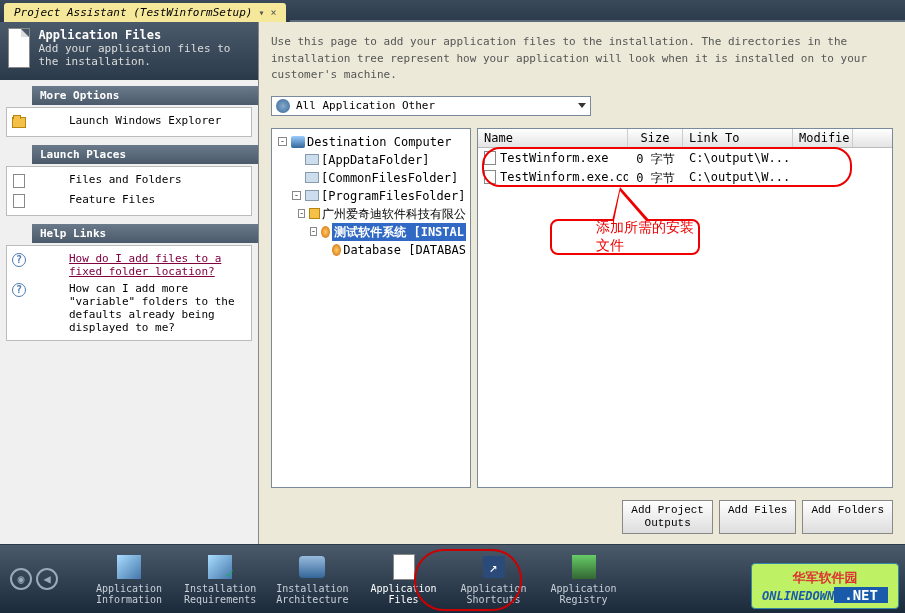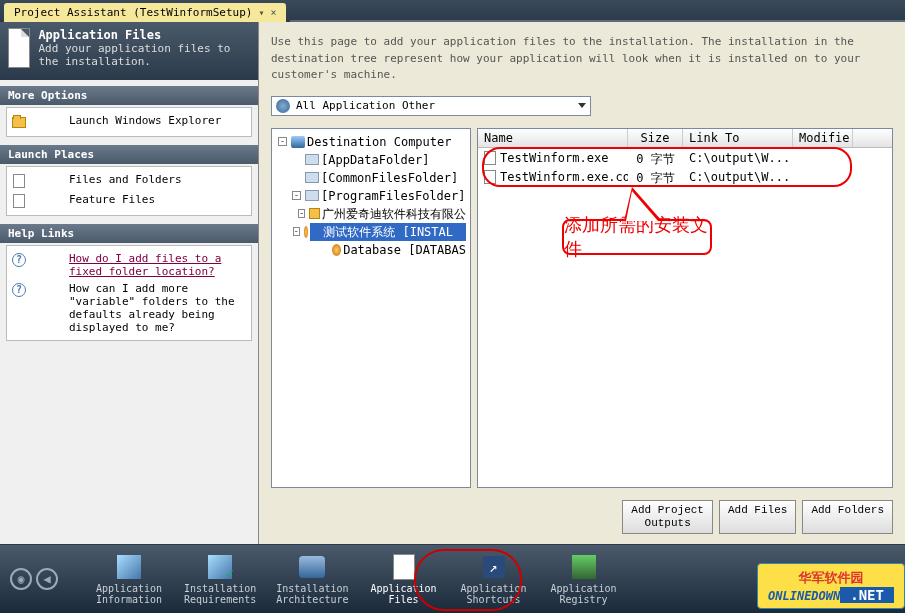--- a/index.html
+++ b/index.html
@@ -1,29 +1,29 @@
 <!DOCTYPE html>
 <html><head>
 <meta charset="utf-8">
 <style>
 * { box-sizing: border-box; margin: 0; padding: 0; }
 body { font-family: "Microsoft YaHei", "SimSun", monospace, sans-serif; font-size: 11px; background: #2b3a4a; width: 905px; height: 613px; overflow: hidden; position: relative; }
 .tab-bar { background: linear-gradient(#3a4a5a, #2b3a4a); height: 22px; padding-left: 4px; display:flex; align-items:flex-end;}
-.tab { background: #f5e89a; padding: 3px 10px; font-size: 11px; border-radius: 3px 3px 0 0; display:inline-flex; align-items:center; gap:6px;}
+.tab { background: #f5e89a; padding: 3px 10px; font-size: 11px; border-radius: 3px 3px 0 0; display:inline-flex; align-items:center; gap:6px;font-style:italic;}
 .tab .pin { font-size:10px; color:#555;}
 .tab .x { font-size:10px; color:#555; cursor:pointer;}
 .tab-rest { flex:1; height:4px; border-bottom:2px solid #5a6a7a; margin-left:4px; align-self:flex-end;}
 .main-row { display:flex; height: 522px; }
 .sidebar { width: 258px; background: #f0f0f0; display:flex; flex-direction:column; }
 .header-block { background: linear-gradient(#4a5a6a,#2b3a4a); color:#fff; padding:6px 8px; display:flex; gap:8px; align-items:flex-start; min-height:58px;}
 .header-block .ficon { width:32px; height:40px; background:#fff; border:1px solid #888; position:relative;}
 .header-block .ficon::after{content:""; position:absolute; right:0; top:0; border-top:8px solid #4a5a6a; border-left:8px solid #ddd;}
 .header-block .title { font-weight:bold; font-family: monospace; font-size:12px;}
 .header-block .sub { font-family: monospace; font-size:11px; color:#ddd;}
-.section-head { background: linear-gradient(#6a7a8a,#4a5a6a); color:#fff; font-weight:bold; font-family:monospace; padding:3px 8px; font-size:11px;}
+.section-head { background: linear-gradient(#6a7a8a,#4a5a6a); color:#fff; font-weight:bold; font-family:monospace; padding:3px 8px; font-size:11px;margin-left:32px;}
 .section-body { background:#fff; border:1px solid #bbb; margin:2px 6px 8px 6px; padding:4px;}
 .link-row { display:flex; gap:6px; align-items:flex-start; padding:2px 0; font-family:monospace; font-size:11px;}
 .link-row .ic { width:16px; height:16px; flex-shrink:0; display:flex; align-items:center; justify-content:center;}
 .folder-ic{ width:14px;height:11px;background:#f5c04a;border:1px solid #b8860b; position:relative;}
 .folder-ic::before{content:"";position:absolute;top:-3px;left:0;width:6px;height:3px;background:#f5c04a;border:1px solid #b8860b;border-bottom:none;}
 .page-ic{ width:12px;height:14px;background:#fff;border:1px solid #888;}
 .q-ic{ width:14px;height:14px;border-radius:50%;border:1px solid #4a7ab0;color:#4a7ab0;font-weight:bold;font-size:10px;text-align:center;line-height:12px;}
 .link-text { color:#000;margin-left:36px;}
 .link-text.lnk { color:#800040; text-decoration:underline;}
 .content { flex:1; background:#ece9d8; display:flex; flex-direction:column; border-left:1px solid #888;}
@@ -35,53 +35,53 @@
 .panel { background:#fff; border:1px solid #7a8a9a; overflow:hidden;}
 .tree-panel { width:200px; padding:4px; font-family: "SimSun", monospace; font-size:12px; line-height:1.5;}
 .tree-row{ white-space:nowrap; display:flex; align-items:center; gap:2px;}
 .tree-ind{ display:inline-block;}
 .expander{ width:9px;height:9px;border:1px solid #888;font-size:9px;line-height:7px;text-align:center;display:inline-block;margin-right:2px;color:#333;background:#fff;}
 .tree-ic{ width:14px;height:12px;display:inline-block;}
 .tree-ic.comp{ background:linear-gradient(#9cf,#369);border-radius:2px;}
 .tree-ic.fld{ width:14px;height:11px;background:#cde; border:1px solid #89a;}
 .tree-ic.fld.open{ background:#f5c04a;border:1px solid #b8860b;}
 .tree-ic.db{ width:12px;height:12px;border-radius:50%;background:radial-gradient(#fc6,#c60);}
-.tree-row.sel .tlabel{ background:#316ac5; color:#fff; padding:0 13px;}
+.tree-row.sel .tlabel{ background:#316ac5; color:#fff; padding:0 2px;font-weight:bold;}
 .file-panel { flex:1; display:flex; flex-direction:column; position:relative;}
 .file-head { display:flex; background:linear-gradient(#fff,#e4e4e4); border-bottom:1px solid #bbb; font-family:"SimSun",monospace; font-size:12px;}
 .file-head .col{ padding:2px 6px; border-right:1px solid #ccc;}
 .file-rows { padding:2px 0;}
 .file-row{ display:flex; font-family:"SimSun",monospace; font-size:12px; padding:0 0;}
 .file-row .col{ padding:1px 6px; white-space:nowrap; overflow:hidden;}
 .file-row .fic{ width:12px;height:14px;background:#fff;border:1px solid #888;display:inline-block;vertical-align:middle;margin-right:4px;}
 .col.name{ width:150px;}
 .col.size{ width:55px; text-align:center;}
 .col.link{ width:110px;}
 .col.mod{ width:60px;}
 .red-circle{ position:absolute; left:4px; top:18px; width:370px; height:40px; border:2px solid #e00; border-radius:18px; pointer-events:none;}
-.callout{ position:absolute; left:84px; top:90px; width:150px; height:36px; background:#fff; border:2px solid #e00; border-radius:8px; display:flex; align-items:center; justify-content:center; color:#e00; font-family:"SimSun"; font-size:18px;}
+.callout{ position:absolute; left:72px; top:90px; width:150px; height:36px; background:#fff; border:2px solid #e00; border-radius:8px; display:flex; align-items:center; justify-content:center; color:#e00; font-family:"SimSun"; font-size:14px;padding-left:44px;}
 .callout::before{ content:""; position:absolute; top:-34px; left:60px; width:0;height:0;border-bottom:34px solid #e00;border-left:8px solid transparent;border-right:30px solid transparent;}
 .callout::after{ content:""; position:absolute; top:-30px; left:62px; width:0;height:0;border-bottom:30px solid #fff;border-left:6px solid transparent;border-right:26px solid transparent;}
 .btn-row{ display:flex; justify-content:flex-end; gap:6px; padding:6px 12px 10px 12px;}
 .btn{ background:linear-gradient(#fff,#ddd); border:1px solid #888; padding:3px 8px; font-family:Liberation Mono, monospace; font-size:11px; text-align:center; min-width:76px; line-height:1.2;}
 .bottom-nav{ position:absolute; bottom:0; left:0; right:0; height:68px; background:linear-gradient(#4a5a6a,#1a2a3a); display:flex; align-items:center; padding:0 10px; gap:4px;}
 .nav-arrow{ width:22px;height:22px;border:2px solid #9ab;border-radius:50%;display:flex;align-items:center;justify-content:center;color:#9ab;font-size:12px;}
 .nav-item{ display:flex; flex-direction:column; align-items:center; gap:2px; color:#c8d0d8; font-family:monospace; font-size:10px; padding:4px 8px; text-align:center; min-width:86px;}
 .nav-item.sel{ color:#fff;}
 .nav-item .nicon{ width:30px;height:28px; display:flex;align-items:center;justify-content:center;}
 .nav-item .nicon .box{ width:22px;height:26px;background:#fff;border:1px solid #888;}
 .nav-item .nicon .pkg{ width:24px;height:24px;background:linear-gradient(135deg,#adf,#47a);}
 .nav-item .nicon .chk{ width:24px;height:24px;background:linear-gradient(135deg,#adf,#47a);position:relative;}
 .nav-item .nicon .chk::after{content:"✓";position:absolute;right:-2px;bottom:-2px;color:#2a6;font-size:14px;font-weight:bold;}
 .nav-item .nicon .arch{ width:26px;height:22px;background:linear-gradient(#9bd,#369);border-radius:4px;}
 .nav-item .nicon .short{ width:22px;height:22px;background:#2a4a7a;position:relative;}
 .nav-item .nicon .short::after{content:"↗";color:#fff;position:absolute;inset:0;text-align:center;line-height:22px;font-size:14px;}
 .nav-item .nicon .reg{ width:24px;height:24px;background:linear-gradient(#6c6,#363);}
 .nav-circle{ position:absolute; left:414px; bottom:2px; width:108px; height:62px; border:2px solid #c00; border-radius:30px; pointer-events:none;}
-.watermark{ position:absolute; right:0; bottom:4px; width:148px; height:46px; background:#fde047; border:1px solid #38a; border-radius:4px; display:flex; flex-direction:column; align-items:center; justify-content:center; font-size:10px;}
+.watermark{ position:absolute; right:6px; bottom:4px; width:148px; height:46px; background:#bef264; border:1px solid #38a; border-radius:4px; display:flex; flex-direction:column; align-items:center; justify-content:center; font-size:10px;}
 .watermark .cn{ color:#d33; font-weight:bold; font-size:13px; font-family:"SimHei";}
 .watermark .en{ color:#1a5aaa; font-weight:bold; font-style:italic; font-size:12px;}
 .watermark .en .net{ background:#1a5aaa;color:#fff;font-size:14px;padding:0 10px;font-style:normal;}
 </style>
 </head>
 <body>
 
 <div class="tab-bar">
   <div class="tab">
     <span>Project Assistant (TestWinformSetup)</span>
@@ -140,21 +140,21 @@
       <div class="link-row">
         <span class="ic">
             <span class="q-ic">?</span>
           </span>
         <span class="link-text">How can I add more "variable" folders to the defaults already being displayed to me?</span>
       </div>
     </div>
   </div>
 
   <div class="content">
-    <div class="desc">Use this page to add your application files to the installation. The installation in the destination tree represent how your application will look when it is installed on to your customer's machine.</div>
+    <div class="desc">Use this page to add your application files to the installation. The directories in the installation tree represent how your application will look when it is installed on to your customer's machine.</div>
 
     <div class="dropdown">
       <span class="globe"></span>
       <span>All Application Other</span>
       <span class="arrow"></span>
     </div>
 
     <div class="panels">
       <div class="panel tree-panel" id="tree">
           <div class="tree-row">

